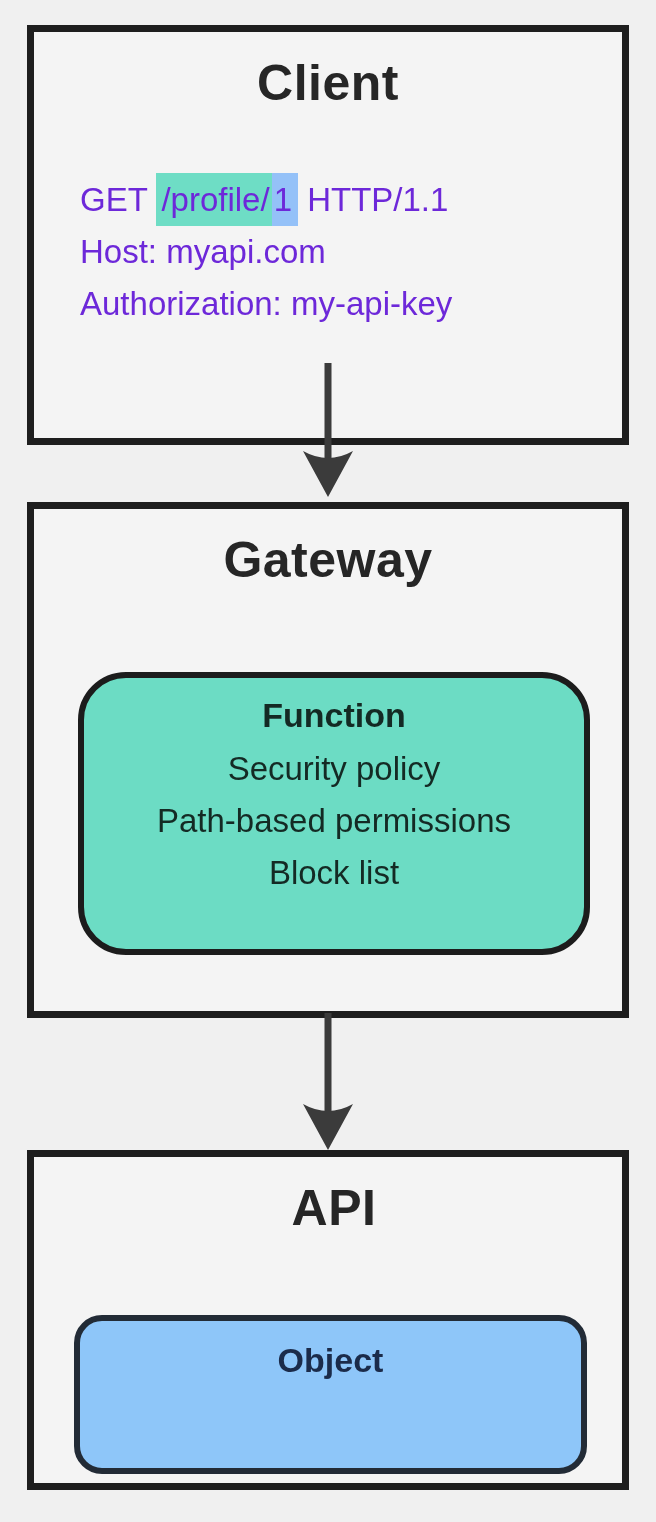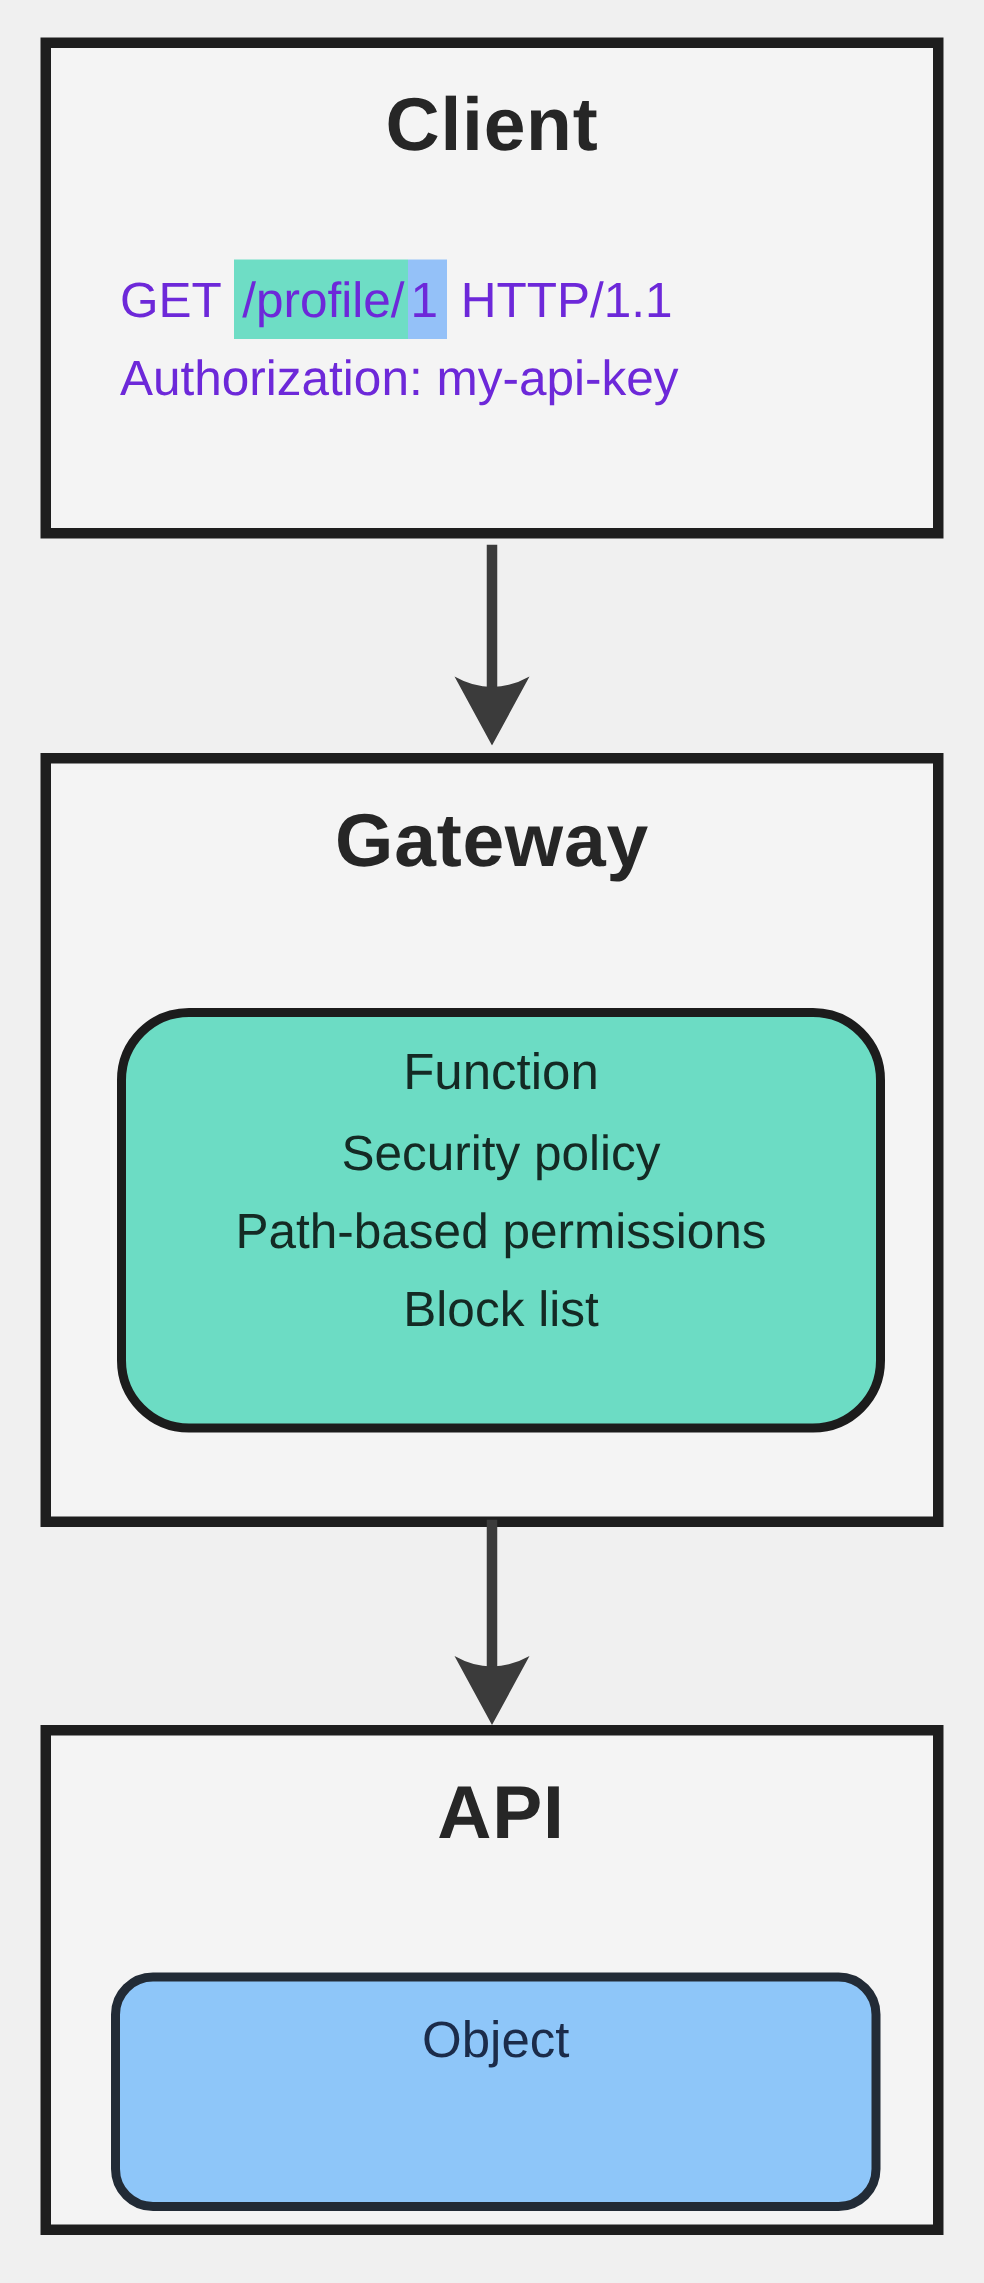--- a/index.html
+++ b/index.html
@@ -16,21 +16,21 @@
     overflow: hidden;
   }
   .node-box {
     position: absolute;
     left: 27px;
     width: 602px;
     box-sizing: border-box;
     background: #f4f4f4;
     border: 7px solid #1e1e1e;
   }
-  .node-box.client  { top: 25px;   height: 334px; }
+  .node-box.client  { top: 25px;   height: 420px; }
   .node-box.gateway { top: 502px;  height: 516px; }
   .node-box.api     { top: 1150px; height: 340px; padding-left: 12px; }
 
   .node-title {
     margin: 0;
     padding-top: 22px;
     text-align: center;
     font-size: 50px;
     font-weight: 800;
     letter-spacing: 0.5px;
@@ -74,21 +74,21 @@
     width: 513px;
     height: 159px;
     background: #8ec6f9;
     border: 6px solid #222b36;
     border-radius: 28px;
     padding-top: 11px;
     color: #1b2b4a;
   }
   .card-title {
     font-size: 34px;
-    font-weight: 400;
+    font-weight: 700;
     line-height: 56px;
     text-align: center;
   }
   .card-item {
     font-size: 33px;
     line-height: 52px;
   }
 
   .arrow {
     position: absolute;
@@ -99,20 +99,21 @@
 </style>
 </head>
 <body>
 
 <div class="page">
 
   <div class="node-box client">
     <h1 class="node-title">Client</h1>
     <div class="request">
       <div><span>GET </span><span class="hl hl-teal">/profile/</span><span class="hl hl-blue">1</span><span> HTTP/1.1</span></div>
+      <div>Host: myapi.com</div>
       <div>Authorization: my-api-key</div>
     </div>
   </div>
 
   <svg class="arrow a1" width="64" height="134" viewBox="0 0 64 134">
     <rect x="28.5" y="0" width="7" height="96" fill="#3b3b3b"></rect>
     <path d="M 7,88 Q 32,102 57,88 L 32,134 Z" fill="#3b3b3b"></path>
   </svg>
 
   <div class="node-box gateway">

